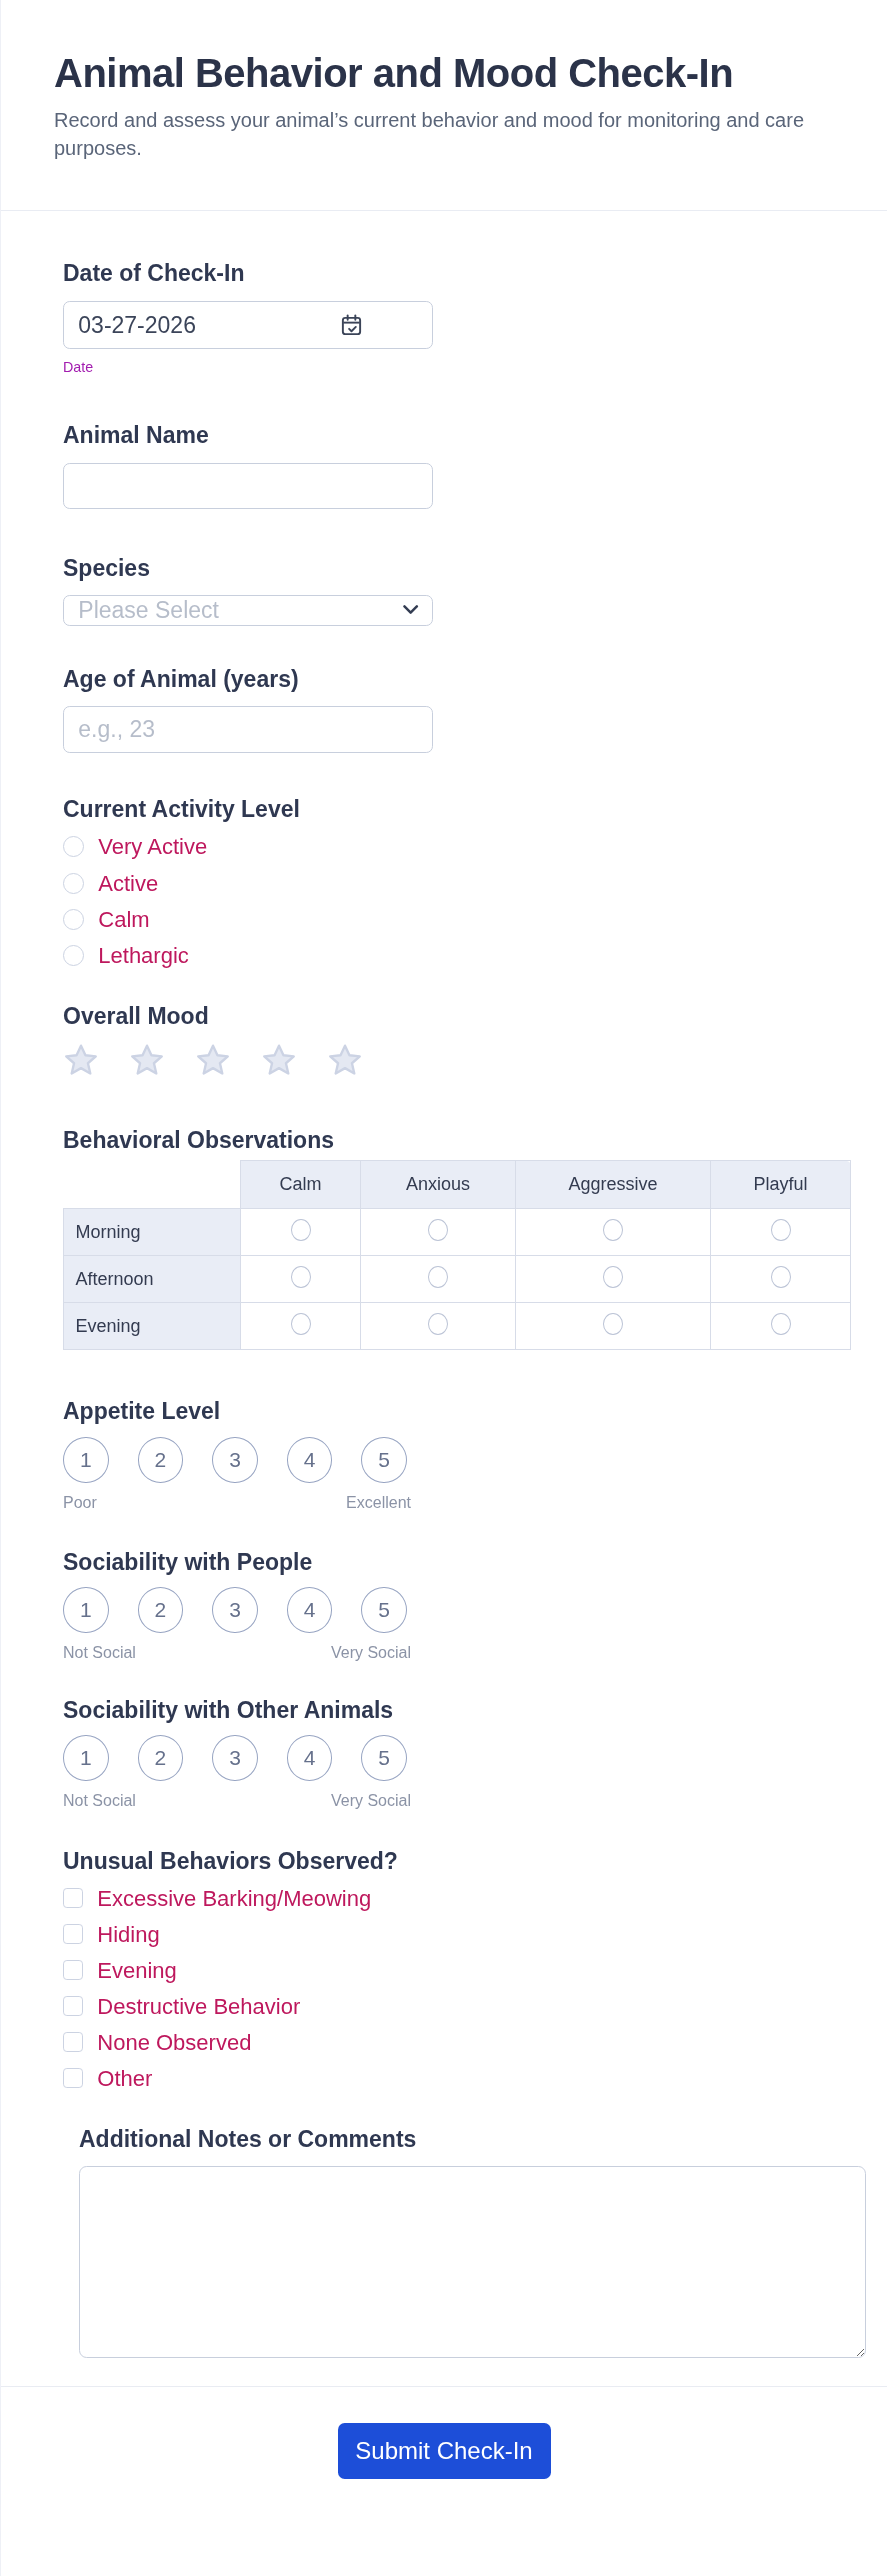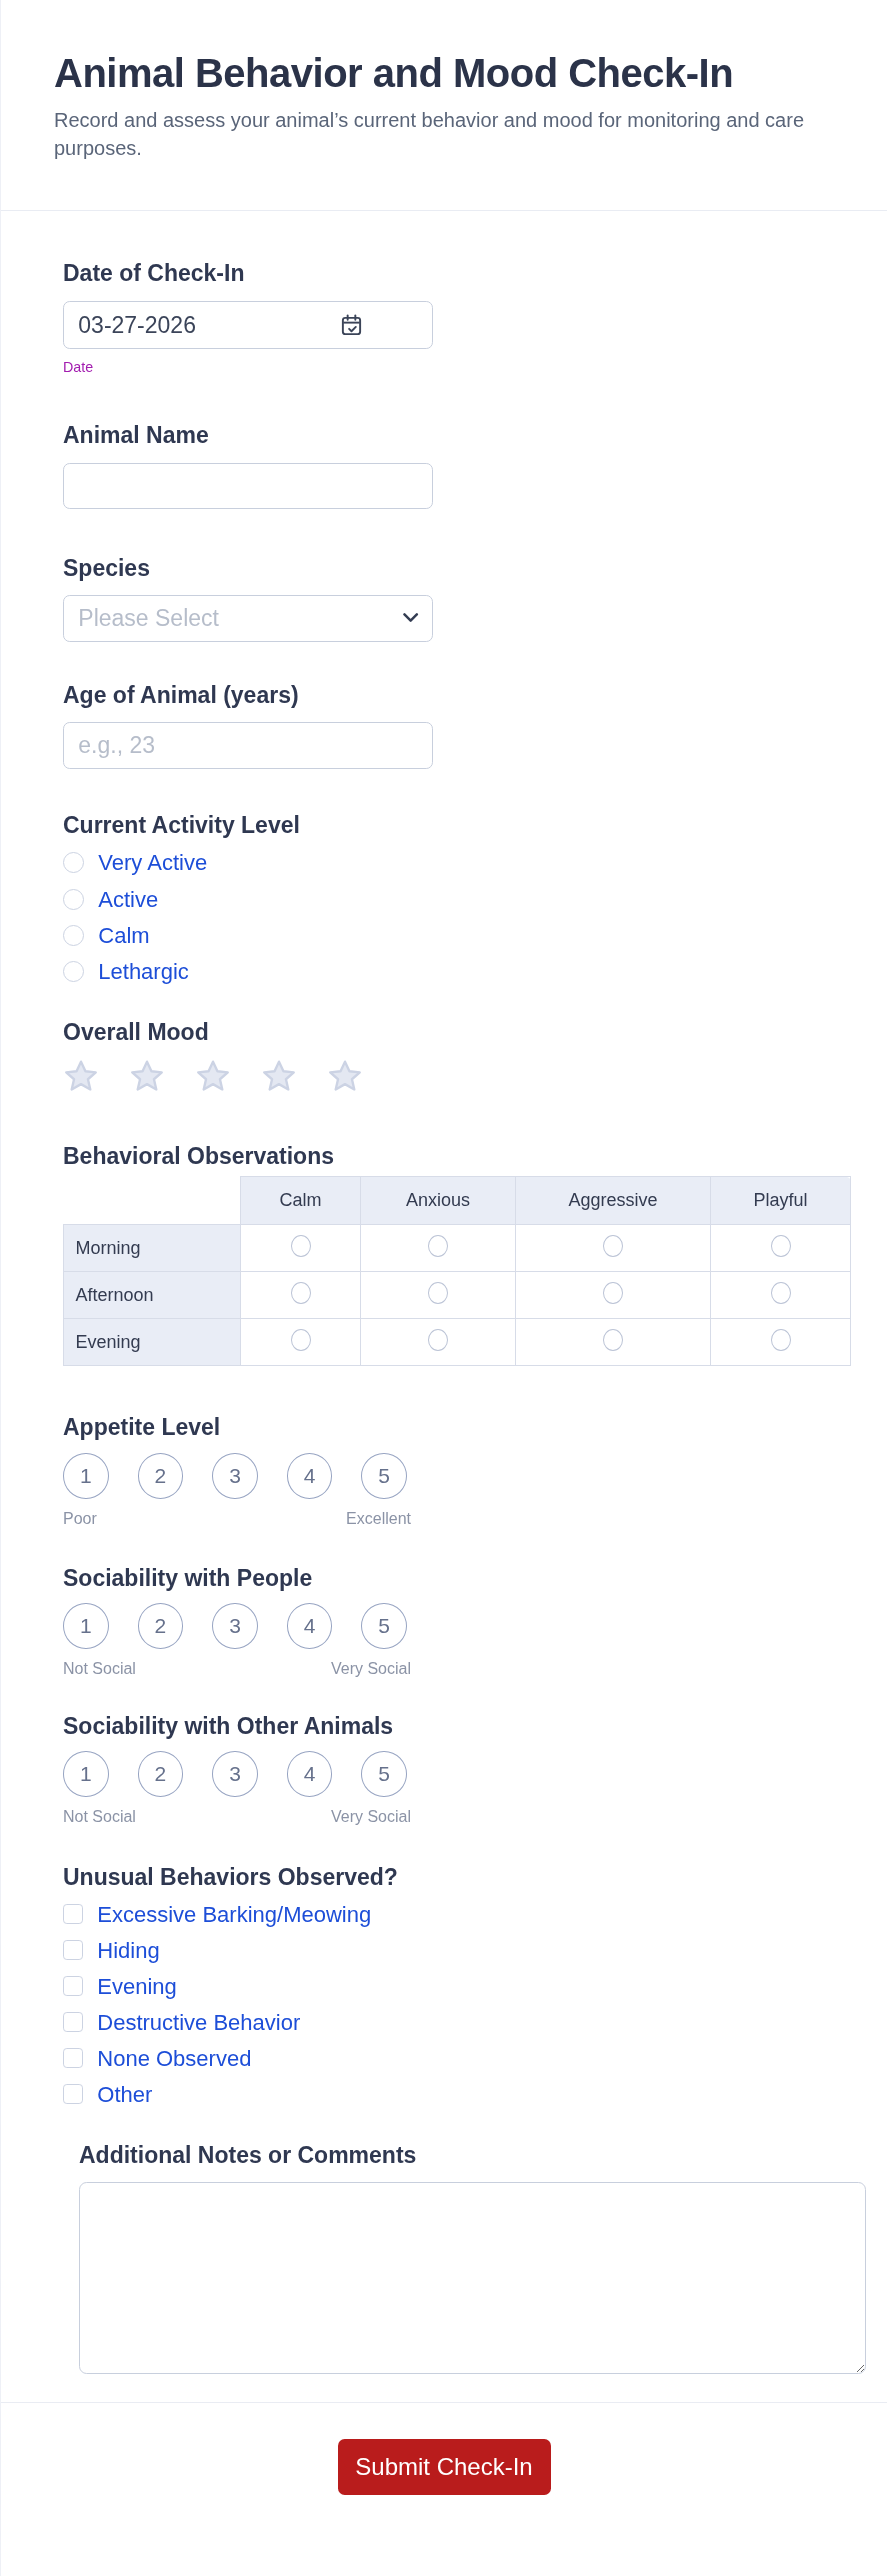--- a/index.html
+++ b/index.html
@@ -46,37 +46,37 @@
   input.text-input.h49 { height: 47px; }
   input.text-input::placeholder { color: #b6bdca; opacity: 1; }
   .input-wrap { position: relative; width: 312px; }
   .cal-icon-btn {
     position: absolute; right: 12.4px; top: 11.5px; width: 23px; height: 25px;
     background: none; border: none; cursor: pointer; padding: 0;
   }
   .sublabel { margin-top: 8.6px; font-size: 14.3px; line-height: 19px; color: #a21caf; }
   
   .select-box {
-    width: 370px; height: 47px; border: 1px solid #c8cfdd; border-radius: 6.7px;
+    width: 370px; height: 31px; border: 1px solid #c8cfdd; border-radius: 6.7px;
     display: flex; align-items: center; justify-content: space-between;
     padding: 0 13.4px 0 14.3px; background: #fff; cursor: pointer;
   }
   .select-placeholder { font-size: 23px; color: #b6bdca; }
   
   .option-row { display: flex; align-items: center; margin-bottom: 15.3px; height: 21px; }
   .radio {
     width: 21px; height: 21px; border: 1.9px solid #ccd3e2; border-radius: 50%;
     background: #fff; flex: 0 0 auto; cursor: pointer;
   }
   .checkbox {
     width: 20px; height: 20px; border: 1.9px solid #ccd3e2; border-radius: 3.8px;
     background: #fff; flex: 0 0 auto; cursor: pointer; margin-bottom: 0;
   }
   .cb-row { height: 20px; margin-bottom: 16px; }
-  .option-label { margin-left: 14.3px; font-size: 22px; color: #1d4ed8; line-height: 21px; }
+  .option-label { margin-left: 14.3px; font-size: 22px; color: #be185d; line-height: 21px; }
   
   .stars-row { display: flex; gap: 30px; }
   .star { width: 36px; height: 34px; cursor: pointer; }
   
   table.matrix { border-collapse: collapse; table-layout: fixed; width: 787px; }
   table.matrix th, table.matrix td {
     border: 1px solid #d7dce8; font-weight: 500;
   }
   table.matrix th.corner { border: none; background: transparent; }
   table.matrix thead th { height: 48px; background: #e9edf6; font-size: 18px; color: #333b50; text-align: center; }
@@ -104,21 +104,21 @@
     display: block; width: 787px; height: 192px;
     border: 1px solid #c8cfdd; border-radius: 7.6px;
     padding: 13.4px 15.3px; font-size: 22px; color: #3b4459;
     font-family: "Liberation Sans", sans-serif; outline: none;
     resize: vertical; background: #fff;
   }
   
   .footer { display: flex; justify-content: center; }
   .submit-btn {
     margin-top: 36px; width: 213px; height: 56px;
-    background: #b91c1c; color: #ffffff; border: none; border-radius: 6.7px;
+    background: #1d4ed8; color: #ffffff; border: none; border-radius: 6.7px;
     font-size: 24px; font-weight: 500; font-family: "Liberation Sans", sans-serif;
     cursor: pointer;
   }
   
   .m46 { margin-top: 44px; } .m47 { margin-top: 45px; } .m41 { margin-top: 39px; }
   .m44 { margin-top: 42px; } .m38 { margin-top: 36px; } .m51 { margin-top: 49px; }
   .m49 { margin-top: 47px; } .m37 { margin-top: 35px; } .m35 { margin-top: 33px; }
   .m39 { margin-top: 37px; padding-left: 16px; }
   .lbl-gap-6 { margin-bottom: 5.7px; }
   .lbl-gap-11 { margin-bottom: 10.5px; }

